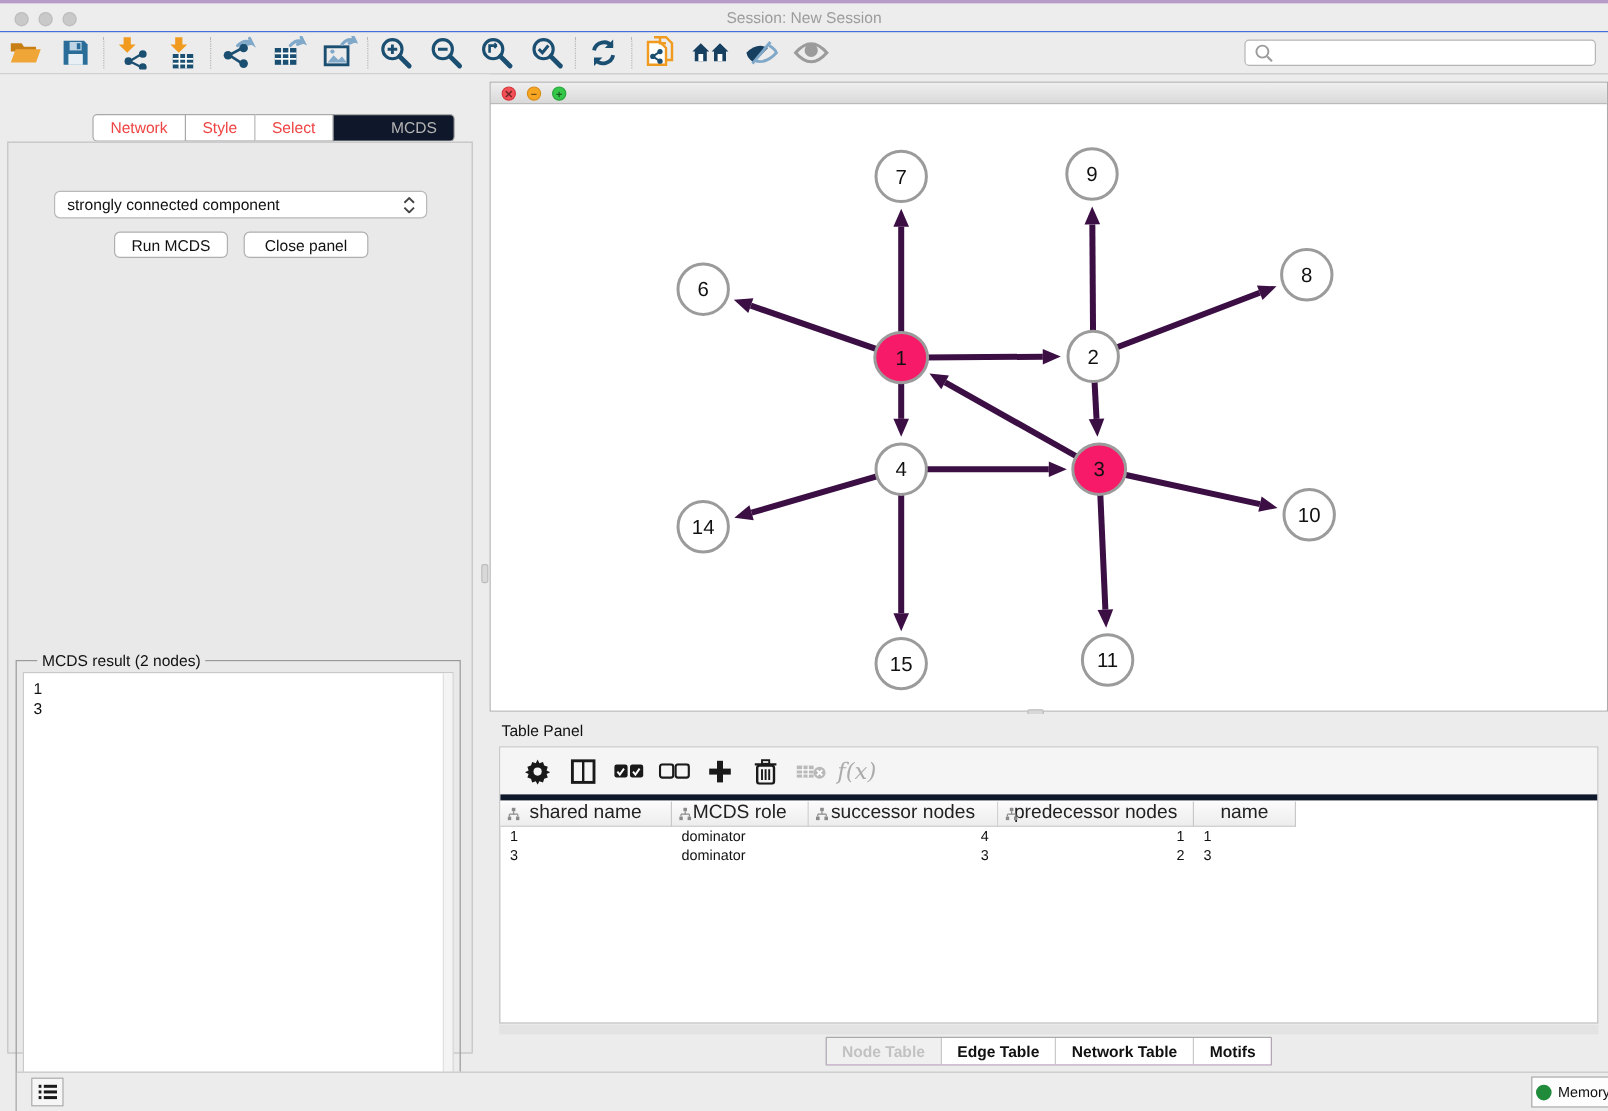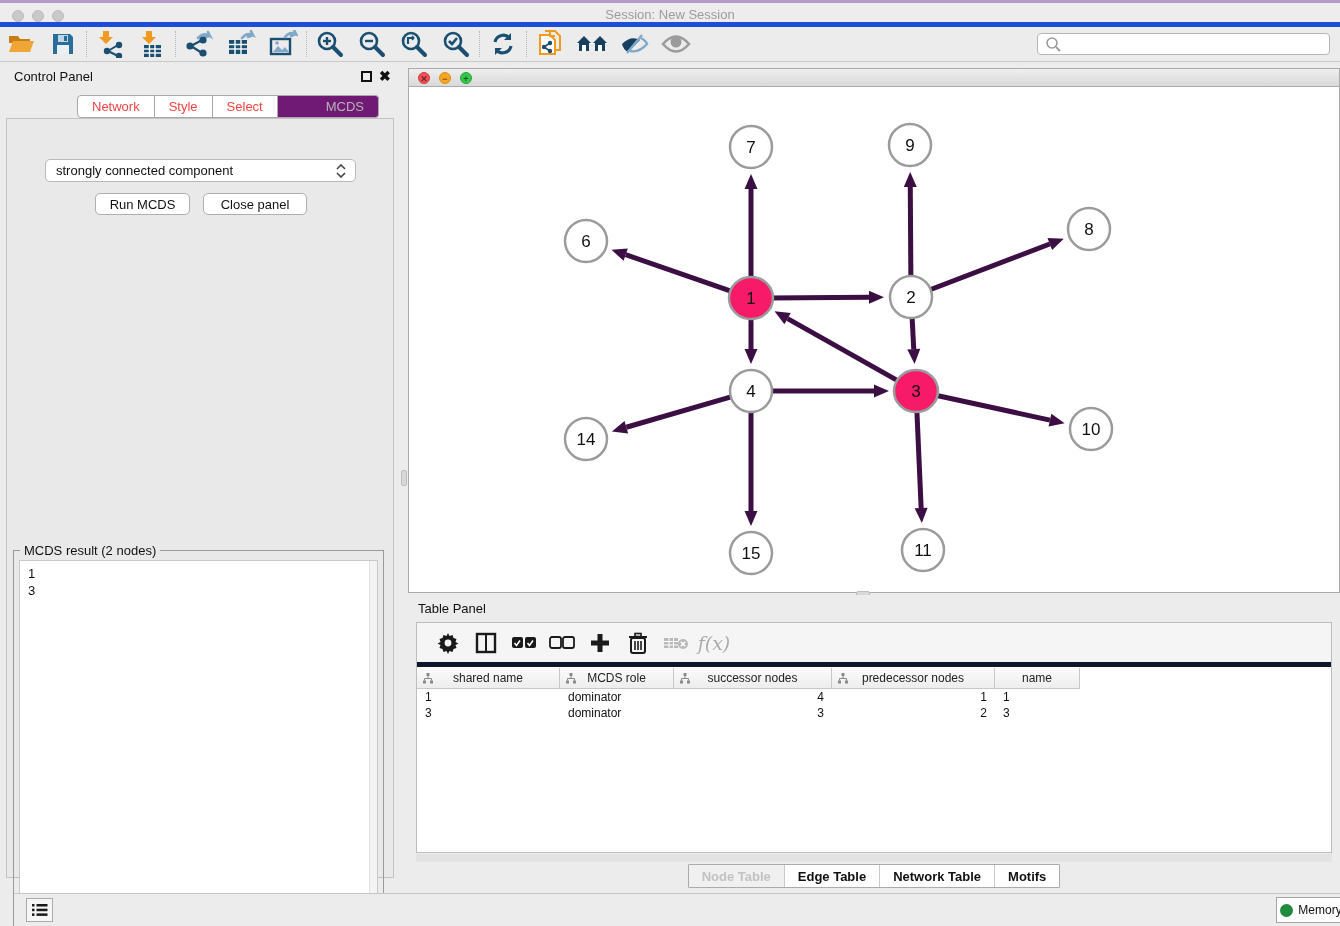--- a/index.html
+++ b/index.html
@@ -1,51 +1,51 @@
 <!DOCTYPE html>
 <html><head>
 <meta charset="utf-8">
 <style>
   * { margin:0; padding:0; box-sizing:border-box; }
   html,body { width:1340px; height:926px; font-family:"Liberation Sans", sans-serif; }
   .app { position:relative; width:1340px; height:926px; background:#ECECEC; overflow:hidden; }
 
   
   .top-border { position:absolute; left:0; top:0; width:1340px; height:3px; background:#B69BC8; }
-  .titlebar { position:absolute; left:0; top:3px; width:1340px; height:24px; background:#EDEDED; border-bottom:5px solid #1d4ed8; }
+  .titlebar { position:absolute; left:0; top:3px; width:1340px; height:24px; background:#EDEDED; border-bottom:1px solid #1d4ed8; }
   .traffic { position:absolute; top:7px; width:12px; height:12px; border-radius:50%; background:#C9C9C9; border:1px solid #BDBDBD; }
   .t1{left:12px;} .t2{left:32px;} .t3{left:52px;}
   .title-text { position:absolute; left:0; right:0; top:4px; text-align:center; font-size:13px; color:#9C9C9C; }
 
   .toolbar { position:absolute; left:0; top:27px; width:1340px; height:35px; background:#ECECEC; border-bottom:1px solid #C9C9C9; display:flex; align-items:center; }
   .tb-btn { width:42px; height:32px; display:flex; align-items:center; justify-content:center; }
   .tb-sep { width:1px; height:26px; border-left:1px dotted #B6B6B6; margin:0 2px; }
   .search-wrap { position:absolute; right:10px; top:6px; width:293px; height:22px; background:#fff; border:1px solid #B5B5B5; border-radius:4px; display:flex; align-items:center; }
   .search-wrap input { border:none; outline:none; flex:1; height:18px; font-size:12px; background:transparent; }
 
   
   .control-panel { position:absolute; left:0; top:62px; width:400px; height:831px; background:#ECECEC; }
   .cp-header { position:absolute; left:0; top:0; width:400px; height:28px; }
   .cp-title { position:absolute; left:14px; top:7px; font-size:13px; color:#111; }
   .panel-float { position:absolute; width:11px; height:11px; border:2px solid #111; background:transparent; }
   .panel-close { position:absolute; font-size:14px; font-weight:bold; color:#111; line-height:11px; }
   .cp-tabs { position:absolute; left:77px; top:33px; height:23px; display:flex; }
   .cp-tab { height:23px; padding:0 14px; background:#fff; border:1px solid #A9A9A9; border-left:none; font-size:13px; color:#ef4444; display:flex; align-items:center; }
   .cp-tab.first { border-left:1px solid #A9A9A9; border-radius:4px 0 0 4px; }
-  .cp-tab.active { background:#701a75; color:#B5B5B5; border-radius:0 4px 4px 0;padding-left:48px; }
+  .cp-tab.active { background:#0f172a; color:#B5B5B5; border-radius:0 4px 4px 0;padding-left:48px; }
   .cp-body { position:absolute; left:6px; top:56px; width:388px; height:760px; background:#E9E9E9; border:1px solid #C2C2C2; }
   .opt-label { position:absolute; left:0; right:0; top:19px; text-align:center; font-size:13px; color:#111; }
   .criterion { position:absolute; left:38px; top:40px; width:311px; height:23px; background:#fff; border:1px solid #B9B9B9; border-radius:5px; display:flex; align-items:center; font-size:13px; padding-left:10px; color:#111; }
   .stepper { position:absolute; right:6px; top:2px; width:16px; height:18px; display:flex; flex-direction:column; align-items:center; justify-content:center; color:#555; }
   .stepper svg{display:block;}
   .cp-btn { position:absolute; height:22px; background:#fff; border:1px solid #AFAFAF; border-radius:5px; font-size:13px; color:#111; display:flex; align-items:center; justify-content:center; }
   .run-btn { left:88px; top:74px; width:95px; }
   .closep-btn { left:196px; top:74px; width:104px; }
   .fieldset { position:absolute; left:6px; top:431px; width:371px; height:378px; border:1px solid #9A9A9A; }
-  .fieldset-legend { position:absolute; left:6px; top:-8px; background:#E9E9E9; padding:0 4px; font-size:13px; color:#111; }
+  .fieldset-legend { position:absolute; left:17px; top:-8px; background:#E9E9E9; padding:0 4px; font-size:13px; color:#111; }
   .fieldset-inner { position:absolute; left:5px; top:9px; right:5px; bottom:5px; background:#fff; border:1px solid #C9C9C9; }
   .result-list { padding:4px 8px; font-size:13px; color:#111; line-height:17px; }
   .result-scroll { position:absolute; right:0; top:0; bottom:0; width:8px; background:#F4F4F4; border-left:1px solid #E0E0E0; }
 
   
   .vsplit { position:absolute; left:400px; top:62px; width:8px; height:831px; background:#ECECEC; }
   .vsplit-grip { position:absolute; left:1px; top:408px; width:6px; height:16px; background:#D8D8D8; border:1px solid #BDBDBD; border-radius:2px; }
 
   
   .net-window { position:absolute; left:408px; top:68px; width:932px; height:525px; border:1px solid #ABABAB; background:#fff; }
@@ -60,21 +60,21 @@
 
   
   .table-panel { position:absolute; left:408px; top:595px; width:932px; height:293px; background:#ECECEC;text-decoration:underline; }
   .tp-title { position:absolute; left:10px; top:6px; font-size:13px; color:#111; }
   .tp-box { position:absolute; left:8px; top:27px; width:916px; height:231px; background:#fff; border:1px solid #BDBDBD; }
   .tp-toolbar { position:absolute; left:0; top:0; width:100%; height:44px; background:#F5F5F5; border-bottom:5px solid #0f172a; display:flex; align-items:center; padding-left:12px; }
   .tp-tool { width:38px; height:32px; display:flex; align-items:center; justify-content:center; }
   .fx { font-family:"DejaVu Serif", serif; font-style:italic; font-size:19px; color:#ABABAB; }
   .tbl { position:absolute; left:0; top:45px; width:100%; }
   .tbl-header { display:flex; height:21px; }
-  .th { background:linear-gradient(#FBFBFB,#EDEDED); border-right:1px solid #C8C8C8; border-bottom:1px solid #C8C8C8; display:flex; align-items:center; justify-content:center; font-size:12px; color:#222; gap:6px; position:relative;text-align:right; }
+  .th { background:linear-gradient(#FBFBFB,#EDEDED); border-right:1px solid #C8C8C8; border-bottom:1px solid #C8C8C8; display:flex; align-items:center; justify-content:center; font-size:16px; color:#222; gap:6px; position:relative;text-align:right; }
   .th .tree-ico { position:absolute; left:6px; }
   .tr { display:flex; height:16px; font-size:12px; color:#111; }
   .td { padding:0 8px; overflow:hidden; white-space:nowrap; line-height:16px; }
   .c0{width:143px;} .c1{width:114px;} .c2{width:158px;} .c3{width:163px;} .c4{width:85px;}
   .num { text-align:right; }
   .tp-scrollstrip { position:absolute; left:8px; top:259px; width:916px; height:8px; background:#E3E3E3; }
   .tp-tabs { position:absolute; left:0; right:0; top:269px; display:flex; justify-content:center; }
   .tp-tabs-inner { display:flex; border:1px solid #ABABAB; border-radius:1px; overflow:hidden; background:#f0abfc; }
   .tp-tab { height:22px; padding:0 13px; font-size:13px; font-weight:bold; color:#111; display:flex; align-items:center; border-right:1px solid #C9C9C9; background:#fff; }
   .tp-tab:last-child { border-right:none; }
@@ -251,25 +251,20 @@
     <div class="search-wrap">
       <svg width="20" height="16" viewBox="0 0 20 16" style="margin-left:6px;">
           <circle cx="8" cy="7" r="5" fill="none" stroke="#9B9B9B" stroke-width="1.6"></circle>
           <line x1="12" y1="11" x2="16" y2="15" stroke="#9B9B9B" stroke-width="1.8"></line>
         </svg>
       <input type="text" value="" style="">
     </div>
   </div>
 
   <div class="control-panel">
-    <div class="cp-header">
-      <div class="cp-title">Control Panel</div>
-      <div class="panel-float" style="left:361px; top:9px;"></div>
-      <div class="panel-close" style="left:379px; top:9px;">✖</div>
-    </div>
     <div class="cp-tabs">
       <div class="cp-tab first">Network</div>
       <div class="cp-tab">Style</div>
       <div class="cp-tab">Select</div>
       <div class="cp-tab active">MCDS</div>
     </div>
     <div class="cp-body">
       <div class="criterion">
         <span>strongly connected component</span>
         <div class="stepper">

